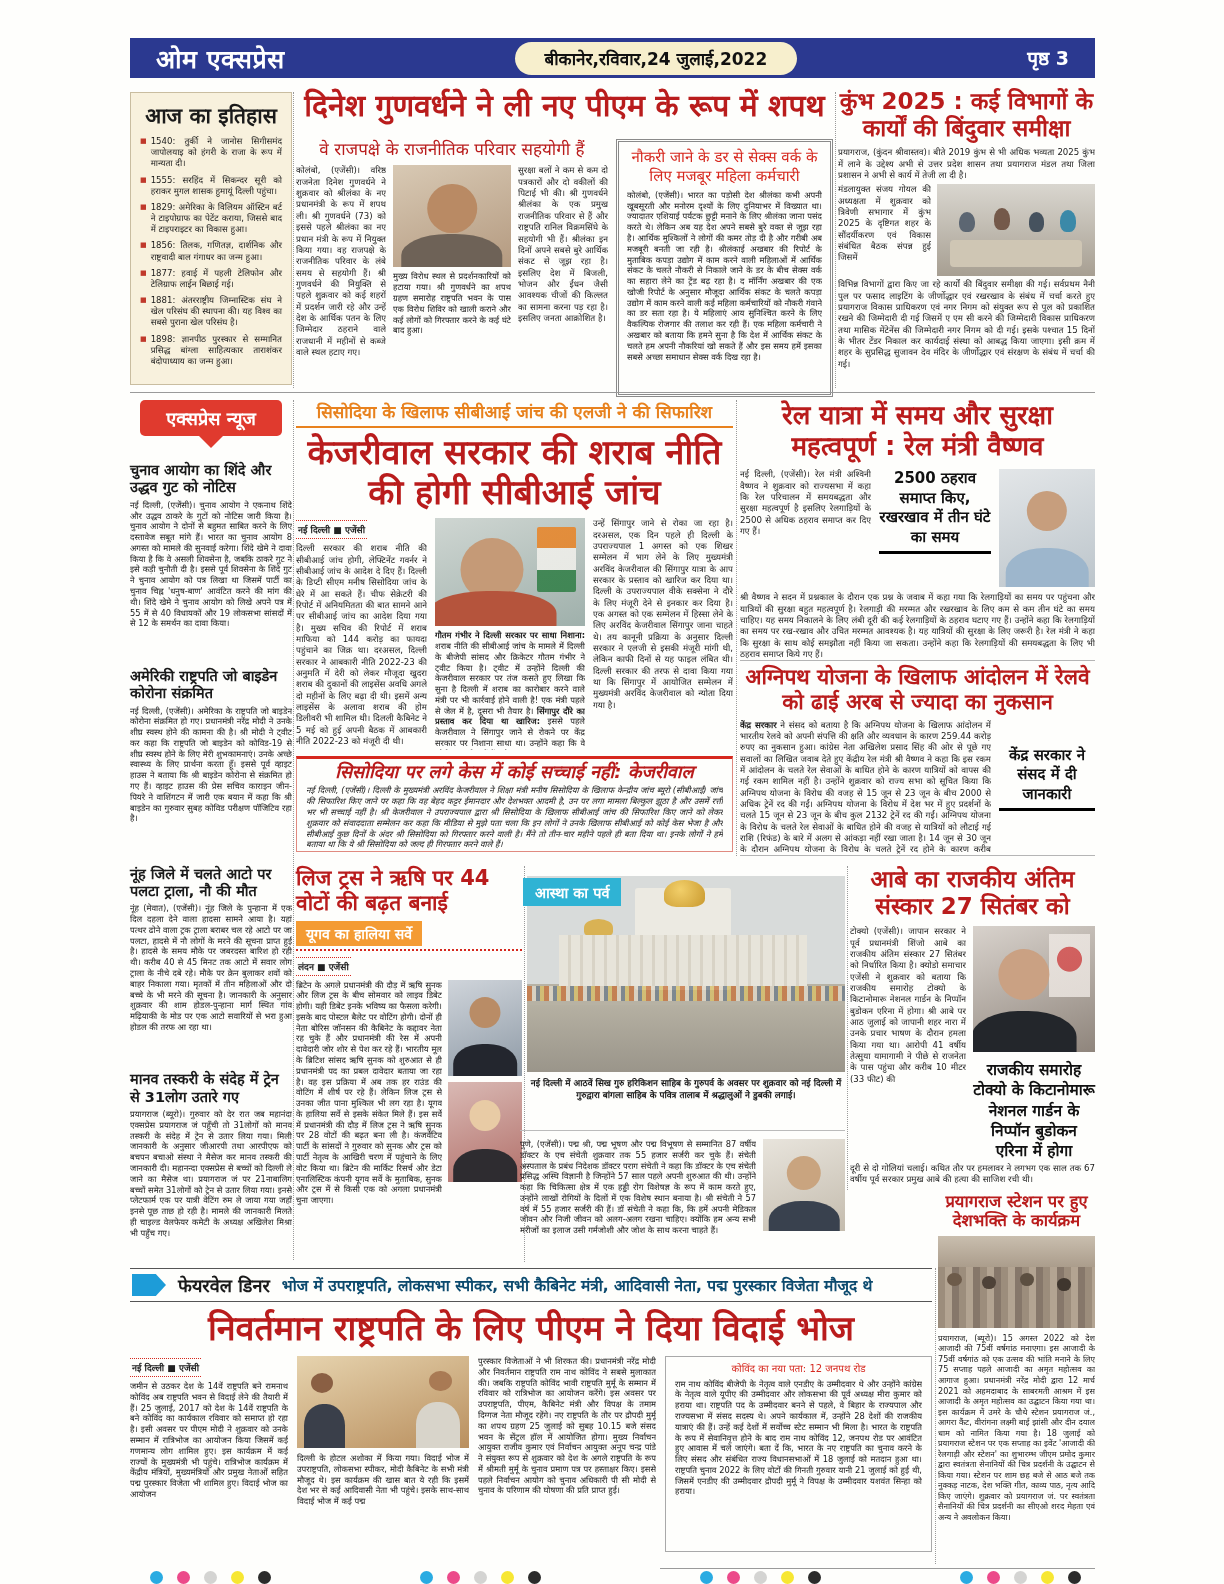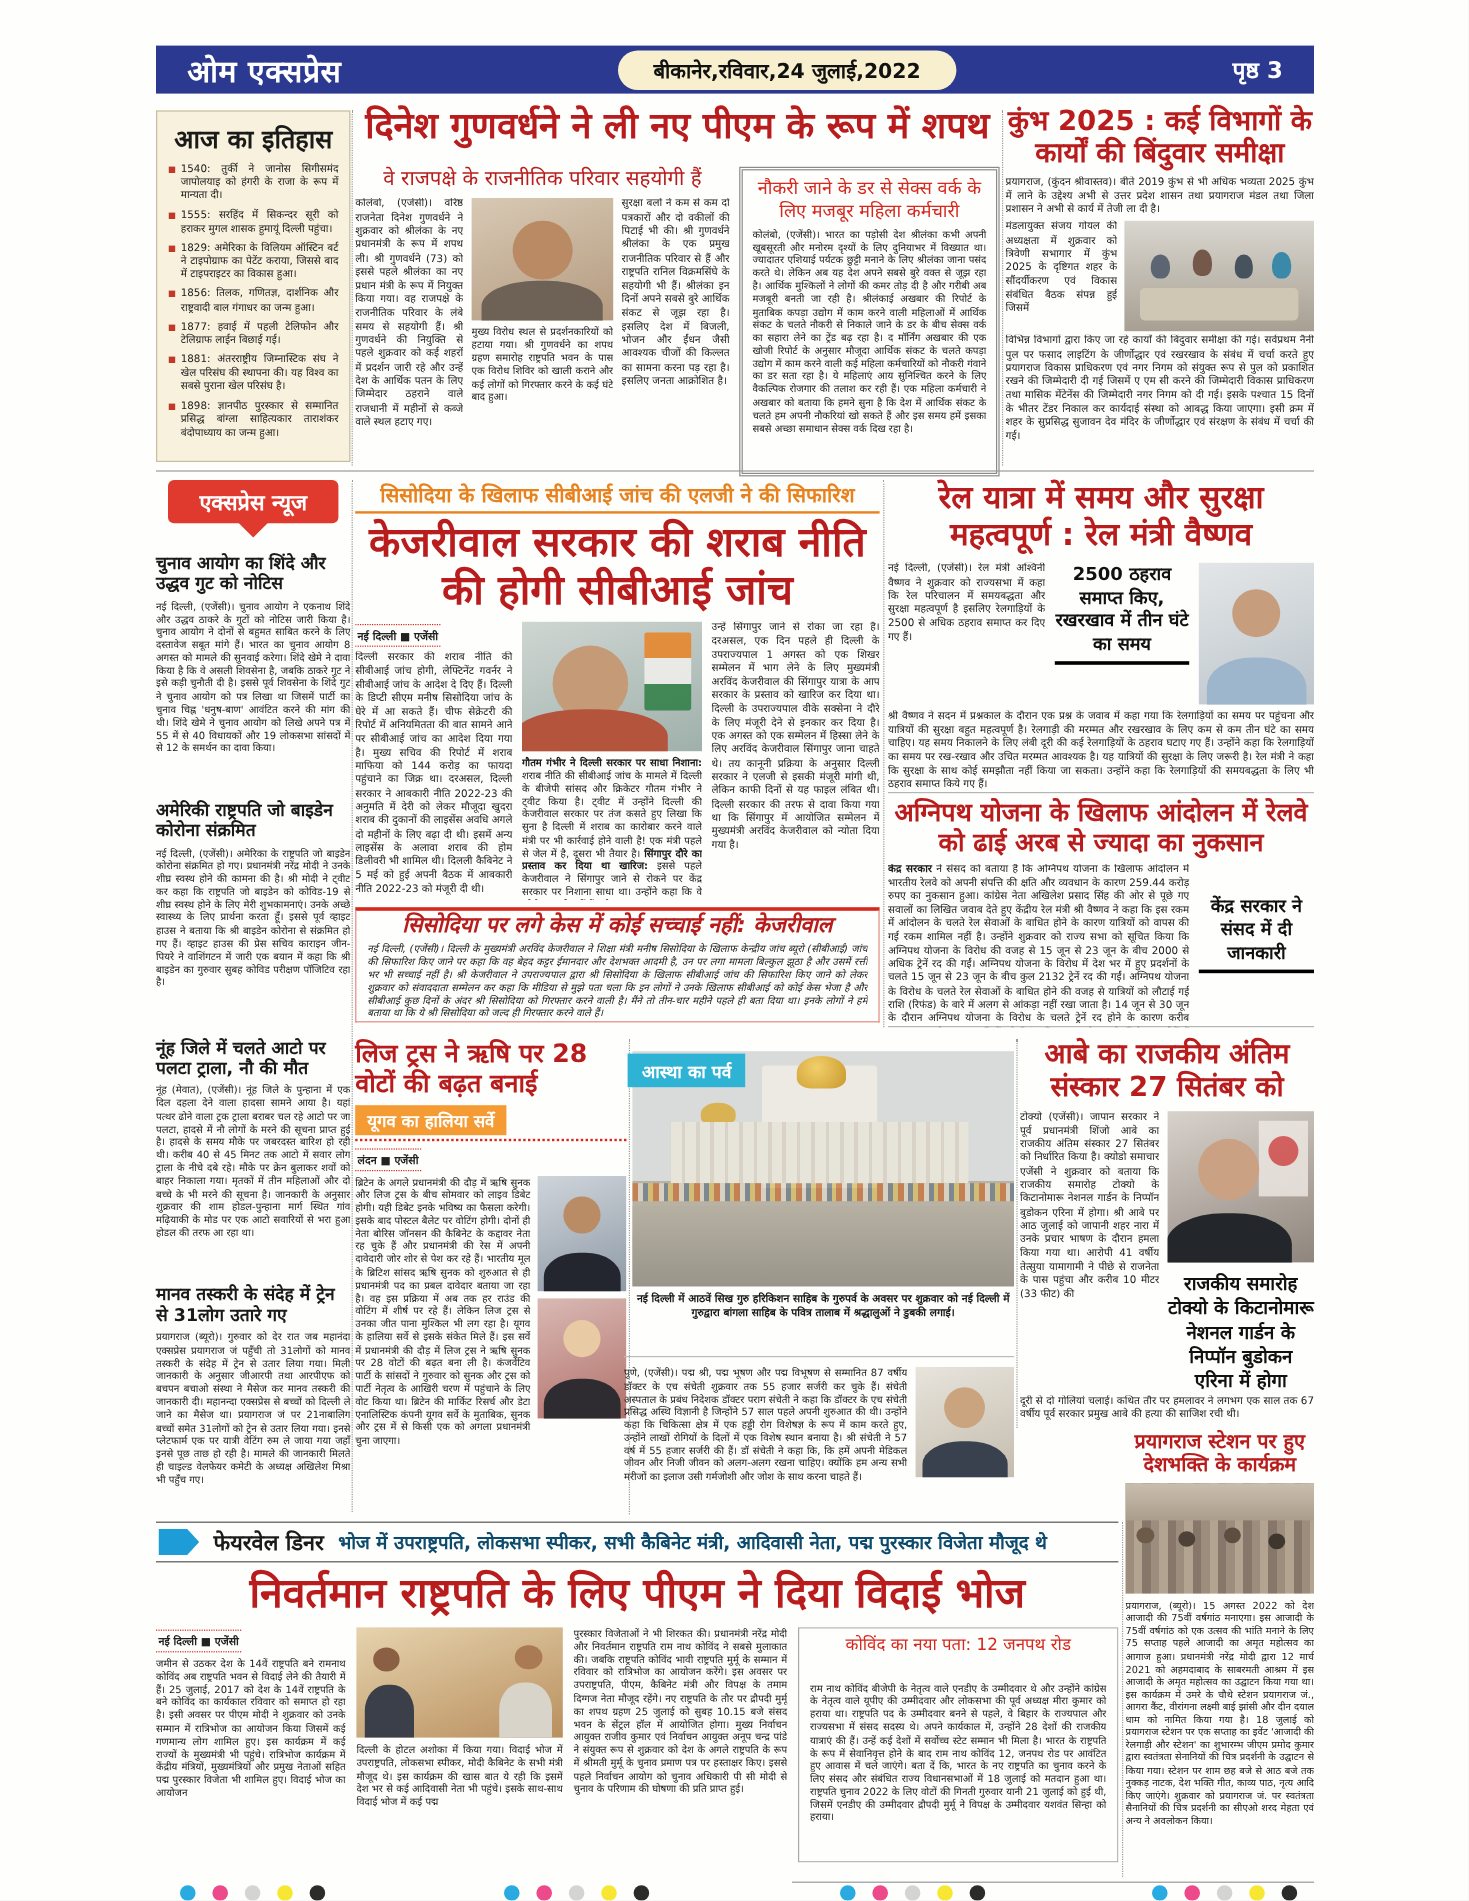--- a/index.html
+++ b/index.html
@@ -219,21 +219,21 @@
     <div class="hl" style="font-size:21px;">अग्निपथ योजना के खिलाफ आंदोलन में रेलवे को ढाई अरब से ज्यादा का नुकसान</div>
     <div style="margin-top:5px;overflow:hidden;height:136px;">
       <div style="float:right;width:96px;margin:26px 0 4px 8px;">
         <div class="pq pq-red" style="font-size:15px;">केंद्र सरकार ने संसद में दी जानकारी</div>
       </div>
       <div class="bt"><span class="lead">केंद्र सरकार</span><span> ने संसद को बताया है कि अग्निपथ योजना के खिलाफ आंदोलन में भारतीय रेलवे को अपनी संपत्ति की क्षति और व्यवधान के कारण 259.44 करोड़ रुपए का नुकसान हुआ। कांग्रेस नेता अखिलेश प्रसाद सिंह की ओर से पूछे गए सवालों का लिखित जवाब देते हुए केंद्रीय रेल मंत्री श्री वैष्णव ने कहा कि इस रकम में आंदोलन के चलते रेल सेवाओं के बाधित होने के कारण यात्रियों को वापस की गई रकम शामिल नहीं है। उन्होंने शुक्रवार को राज्य सभा को सूचित किया कि अग्निपथ योजना के विरोध की वजह से 15 जून से 23 जून के बीच 2000 से अधिक ट्रेनें रद की गईं।</span> <span>अग्निपथ योजना के विरोध में देश भर में हुए प्रदर्शनों के चलते 15 जून से 23 जून के बीच कुल 2132 ट्रेनें रद की गईं। अग्निपथ योजना के विरोध के चलते रेल सेवाओं के बाधित होने की वजह से यात्रियों को लौटाई गई राशि (रिफंड) के बारे में अलग से आंकड़ा नहीं रखा जाता है। 14 जून से 30 जून के दौरान अग्निपथ योजना के विरोध के चलते ट्रेनें रद होने के कारण करीब 102.96 करोड़ रुपए यात्रियों को रिफंड किए गए। योजना के विरोध प्रदर्शनों में रेलवे की संपत्ति को 259.44 करोड़ रुपए का नुकसान हुआ।</span></div>
     </div>
   </div>
 
   <div class="abs" style="left:296px;top:866px;width:226px;height:396px;">
-    <div class="hl" style="font-size:21px;text-align:left;">लिज ट्रस ने ऋषि पर 28 वोटों की बढ़त बनाई</div>
+    <div class="hl" style="font-size:21px;text-align:left;">लिज ट्रस ने ऋषि पर 44 वोटों की बढ़त बनाई</div>
     <div style="margin-top:5px;"><span class="lbl-orange">यूगव का हालिया सर्वे</span></div>
     <div class="dotline"></div>
     <span class="byline">लंदन ■ एजेंसी</span>
     <div style="overflow:hidden;height:288px;">
       <div style="float:right;width:74px;margin:0 0 4px 6px;">
         <div class="photo" style="height:96px;background:linear-gradient(160deg,#cfd4da,#8e9aa6);">
           <div class="ph-head" style="background:#b98c66;"></div>
             <div class="ph-body" style="background:#23262e;"></div>
         </div>
         <div class="photo" style="height:100px;margin-top:6px;background:linear-gradient(160deg,#d9b9b4,#b2706a);">
@@ -312,21 +312,21 @@
         <div class="photo" style="height:92px;background:linear-gradient(160deg,#e6d3ae,#b98f5e);">
           <div style="position:absolute;left:8%;top:18%;width:13%;height:22%;border-radius:50%;background:#8a5f43;"></div>
           <div style="position:absolute;left:4%;bottom:-4%;width:24%;height:52%;border-radius:45% 45% 0 0;background:#3a3f4a;"></div>
           <div style="position:absolute;right:10%;top:16%;width:13%;height:22%;border-radius:50%;background:#a97a54;"></div>
           <div style="position:absolute;right:5%;bottom:-4%;width:26%;height:54%;border-radius:45% 45% 0 0;background:#d8d4ca;"></div>
         </div>
         <div class="bt-s" style="flex:1;">दिल्ली के होटल अशोका में किया गया। विदाई भोज में उपराष्ट्रपति, लोकसभा स्पीकर, मोदी कैबिनेट के सभी मंत्री मौजूद थे। इस कार्यक्रम की खास बात ये रही कि इसमें देश भर से कई आदिवासी नेता भी पहुंचे। इसके साथ-साथ विदाई भोज में कई पद्म</div>
       </div>
       <div class="bt-s" style="flex:0 0 178px;">पुरस्कार विजेताओं ने भी शिरकत की। प्रधानमंत्री नरेंद्र मोदी और निवर्तमान राष्ट्रपति राम नाथ कोविंद ने सबसे मुलाकात की। जबकि राष्ट्रपति कोविंद भावी राष्ट्रपति मुर्मू के सम्मान में रविवार को रात्रिभोज का आयोजन करेंगे। इस अवसर पर उपराष्ट्रपति, पीएम, कैबिनेट मंत्री और विपक्ष के तमाम दिग्गज नेता मौजूद रहेंगे। नए राष्ट्रपति के तौर पर द्रौपदी मुर्मू का शपथ ग्रहण 25 जुलाई को सुबह 10.15 बजे संसद भवन के सेंट्रल हॉल में आयोजित होगा। मुख्य निर्वाचन आयुक्त राजीव कुमार एवं निर्वाचन आयुक्त अनूप चन्द्र पांडे ने संयुक्त रूप से शुक्रवार को देश के अगले राष्ट्रपति के रूप में श्रीमती मुर्मू के चुनाव प्रमाण पत्र पर हस्ताक्षर किए। इससे पहले निर्वाचन आयोग को चुनाव अधिकारी पी सी मोदी से चुनाव के परिणाम की घोषणा की प्रति प्राप्त हुई।</div>
       <div class="box-gray" style="flex:1;overflow:hidden;">
-        <div class="redhl" style="font-size:14px;margin-bottom:21px;">कोविंद का नया पता: 12 जनपथ रोड</div>
+        <div class="redhl" style="font-size:10px;margin-bottom:3px;">कोविंद का नया पता: 12 जनपथ रोड</div>
         <div class="bt-s">राम नाथ कोविंद बीजेपी के नेतृत्व वाले एनडीए के उम्मीदवार थे और उन्होंने कांग्रेस के नेतृत्व वाले यूपीए की उम्मीदवार और लोकसभा की पूर्व अध्यक्ष मीरा कुमार को हराया था। राष्ट्रपति पद के उम्मीदवार बनने से पहले, वे बिहार के राज्यपाल और राज्यसभा में संसद सदस्य थे। अपने कार्यकाल में, उन्होंने 28 देशों की राजकीय यात्राएं की हैं। उन्हें कई देशों में सर्वोच्च स्टेट सम्मान भी मिला है। भारत के राष्ट्रपति के रूप में सेवानिवृत्त होने के बाद राम नाथ कोविंद 12, जनपथ रोड पर आवंटित हुए आवास में चले जाएंगे। बता दें कि, भारत के नए राष्ट्रपति का चुनाव करने के लिए संसद और संबंधित राज्य विधानसभाओं में 18 जुलाई को मतदान हुआ था। राष्ट्रपति चुनाव 2022 के लिए वोटों की गिनती गुरुवार यानी 21 जुलाई को हुई थी, जिसमें एनडीए की उम्मीदवार द्रौपदी मुर्मू ने विपक्ष के उम्मीदवार यशवंत सिन्हा को हराया।</div>
       </div>
     </div>
   </div>
 
   <div class="vdot" style="left:293px;top:92px;height:296px;"></div>
   <div class="vdot" style="left:835px;top:92px;height:296px;"></div>
   <div class="vdot" style="left:293px;top:400px;height:860px;"></div>
   <div class="vdot" style="left:736px;top:400px;height:456px;"></div>
   <div class="vdot" style="left:524px;top:866px;height:396px;"></div>

